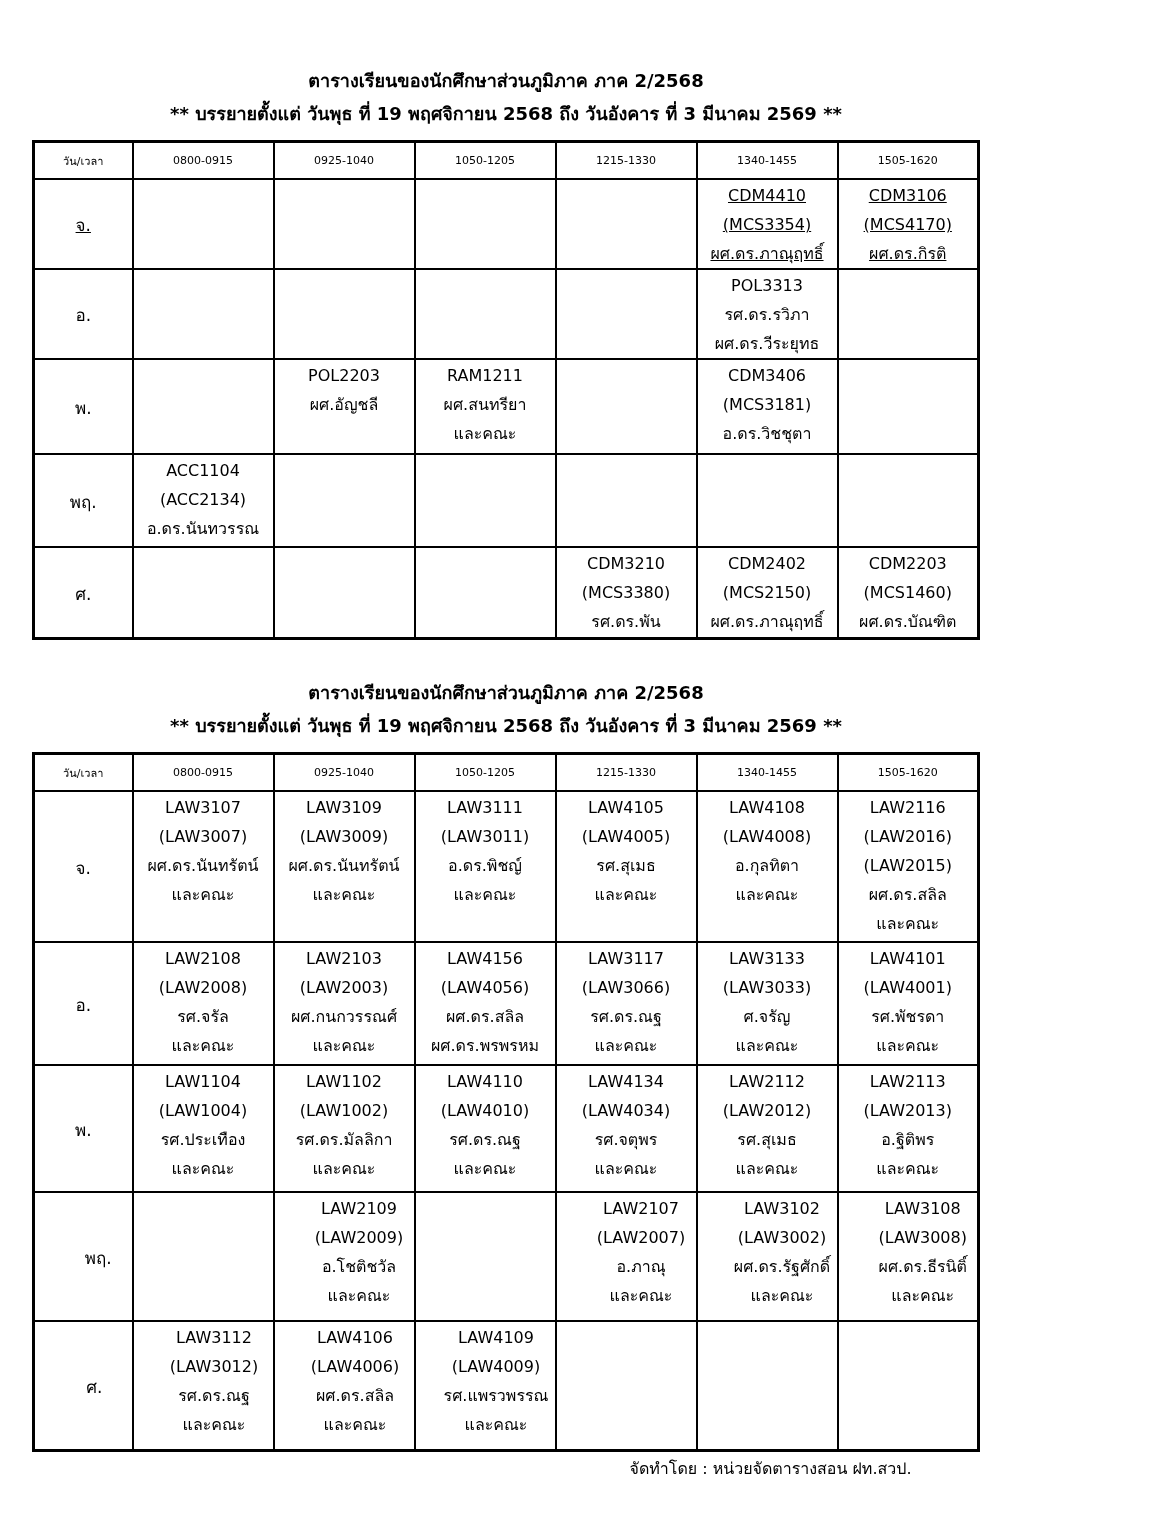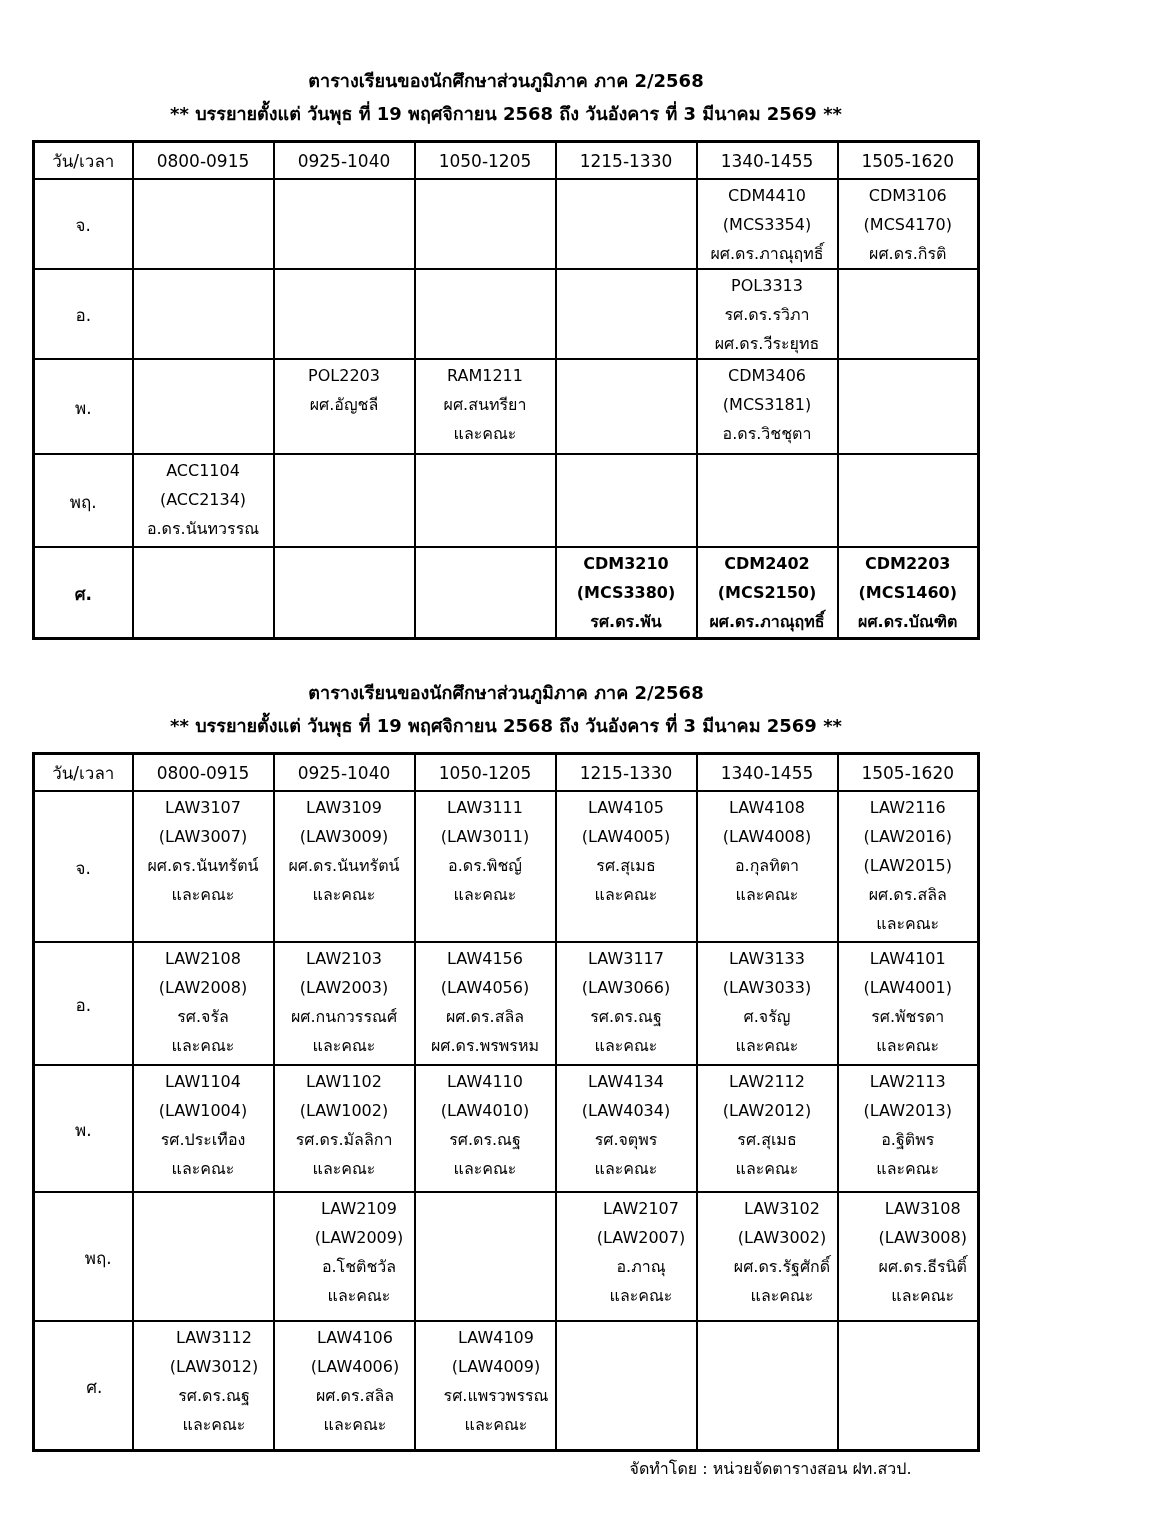--- a/index.html
+++ b/index.html
@@ -38,41 +38,41 @@
   }
   table.schedule th, table.schedule td {
     border: 2px solid #000000;
     text-align: center;
     font-size: 16px;
     overflow: hidden;
   }
   table.schedule th {
     height: 33px;
     font-weight: normal;
-    font-size: 17px;
+    font-size: 11px;
     vertical-align: middle;
   }
   table.schedule td {
     vertical-align: top;
     padding: 1px 2px 0 2px;
   }
   table.schedule td.day {
     vertical-align: middle;
     font-size: 17px;
   }
   .line {
     line-height: 29px;
     white-space: nowrap;
   }
   
-  .t1 tbody tr:nth-child(1) td { height: 85px; }
+  .t1 tbody tr:nth-child(1) td { height: 85px; text-decoration: underline; }
   .t1 tbody tr:nth-child(2) td { height: 85px; }
   .t1 tbody tr:nth-child(3) td { height: 92px; }
   .t1 tbody tr:nth-child(4) td { height: 90px; }
-  .t1 tbody tr:nth-child(5) td { height: 88px; font-weight: bold; }
+  .t1 tbody tr:nth-child(5) td { height: 88px; }
   
   .t2 tbody tr:nth-child(1) td { height: 148px; }
   .t2 tbody tr:nth-child(2) td { height: 120px; }
   .t2 tbody tr:nth-child(3) td { height: 124px; }
   .t2 tbody tr:nth-child(4) td { height: 126px; padding-left: 32px; }
   .t2 tbody tr:nth-child(5) td { height: 126px; padding-left: 24px; }
   .footer-note {
     width: 943px;
     margin: 4px auto 0 auto;
     text-align: right;

